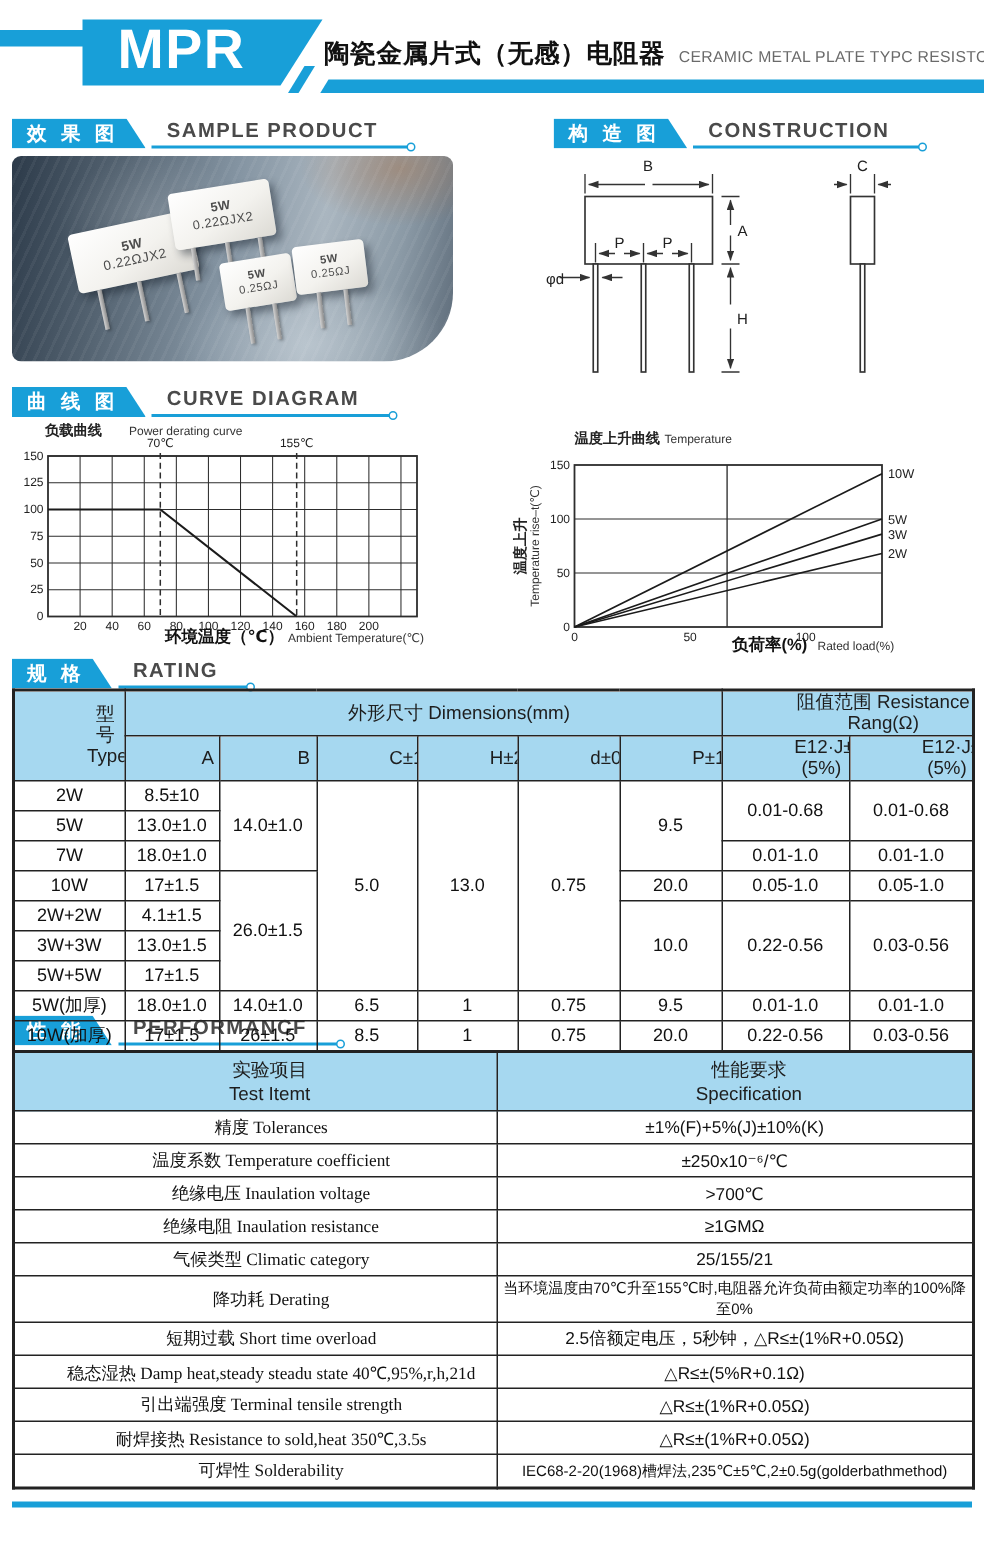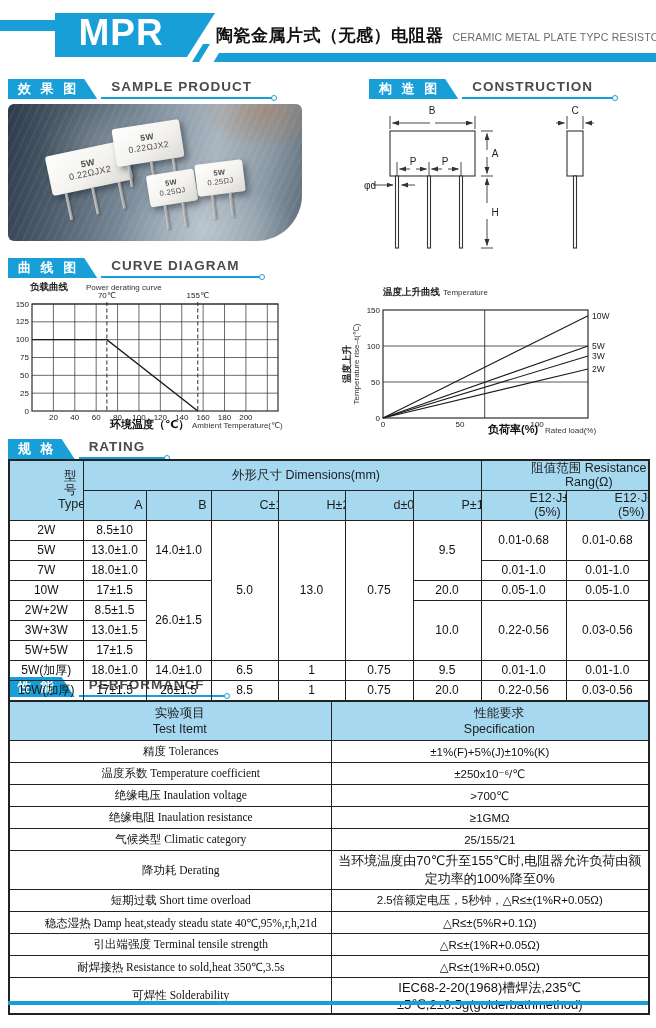--- a/index.html
+++ b/index.html
@@ -60,21 +60,21 @@
   table{border-collapse:collapse;table-layout:fixed;}
   #rating-table{position:absolute;left:8px;top:459px;width:640px;border:2px solid #222;}
   #rating-table th,#rating-table td{border:1px solid #222;text-align:center;padding:0;overflow:hidden;}
   #rating-table thead th{background:var(--lblue);font-weight:normal;font-size:12.5px;height:18px;line-height:1.15;padding-left:48px;}
   #rating-table tbody td{font-size:12px;height:19px;color:#111;}
   #perf-table{position:absolute;left:8px;top:700px;width:640px;border:2px solid #222;}
   #perf-table th{background:var(--lblue);font-weight:normal;font-size:12.5px;height:36px;border:1px solid #222;line-height:1.3;padding-left:20px;}
   #perf-table td{border:1px solid #222;font-size:11.5px;height:19px;color:#111;}
   #perf-table td.item{text-align:center;padding-left:22px;font-family:Liberation Serif, serif;}
   #perf-table td.spec{text-align:center;}
-  #perf-table td.spec.small{font-size:13px;}
+  #perf-table td.spec.small{font-size:10px;}
   
   .footer-line{position:absolute;left:8px;top:1001px;width:640px;height:4px;background:var(--blue);}
 </style>
 </head>
 <body>
 
 <div class="page">
 
   <svg class="hdr-svg" width="656" height="70">
     <g fill="#189fd8">
@@ -324,21 +324,21 @@
         <tr>
           <td>10W</td>
           <td>17±1.5</td>
           <td rowspan="4">26.0±1.5</td>
           <td>20.0</td>
           <td>0.05-1.0</td>
           <td>0.05-1.0</td>
         </tr>
         <tr>
           <td>2W+2W</td>
-          <td>8.5±1.5</td>
+          <td>4.1±1.5</td>
           <td rowspan="3">10.0</td>
           <td rowspan="3">0.22-0.56</td>
           <td rowspan="3">0.03-0.56</td>
         </tr>
         <tr>
           <td>3W+3W</td>
           <td>13.0±1.5</td>
         </tr>
         <tr>
           <td>5W+5W</td>

